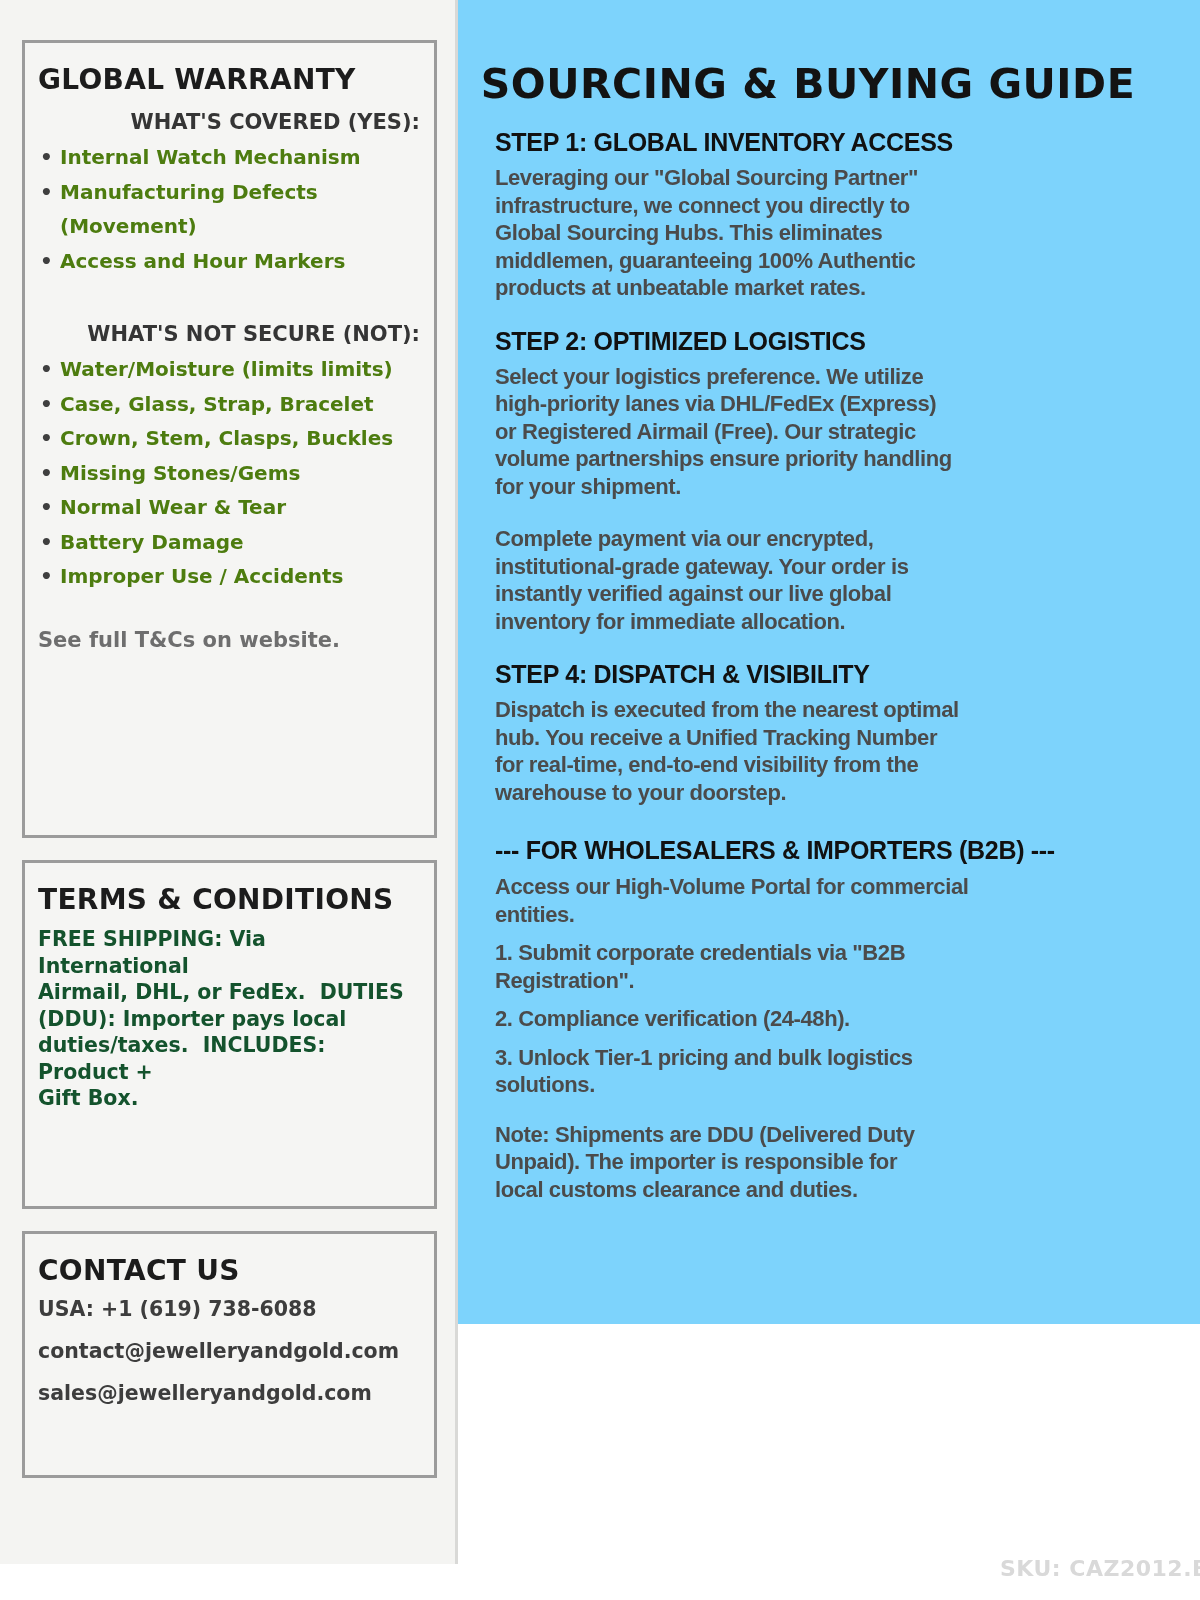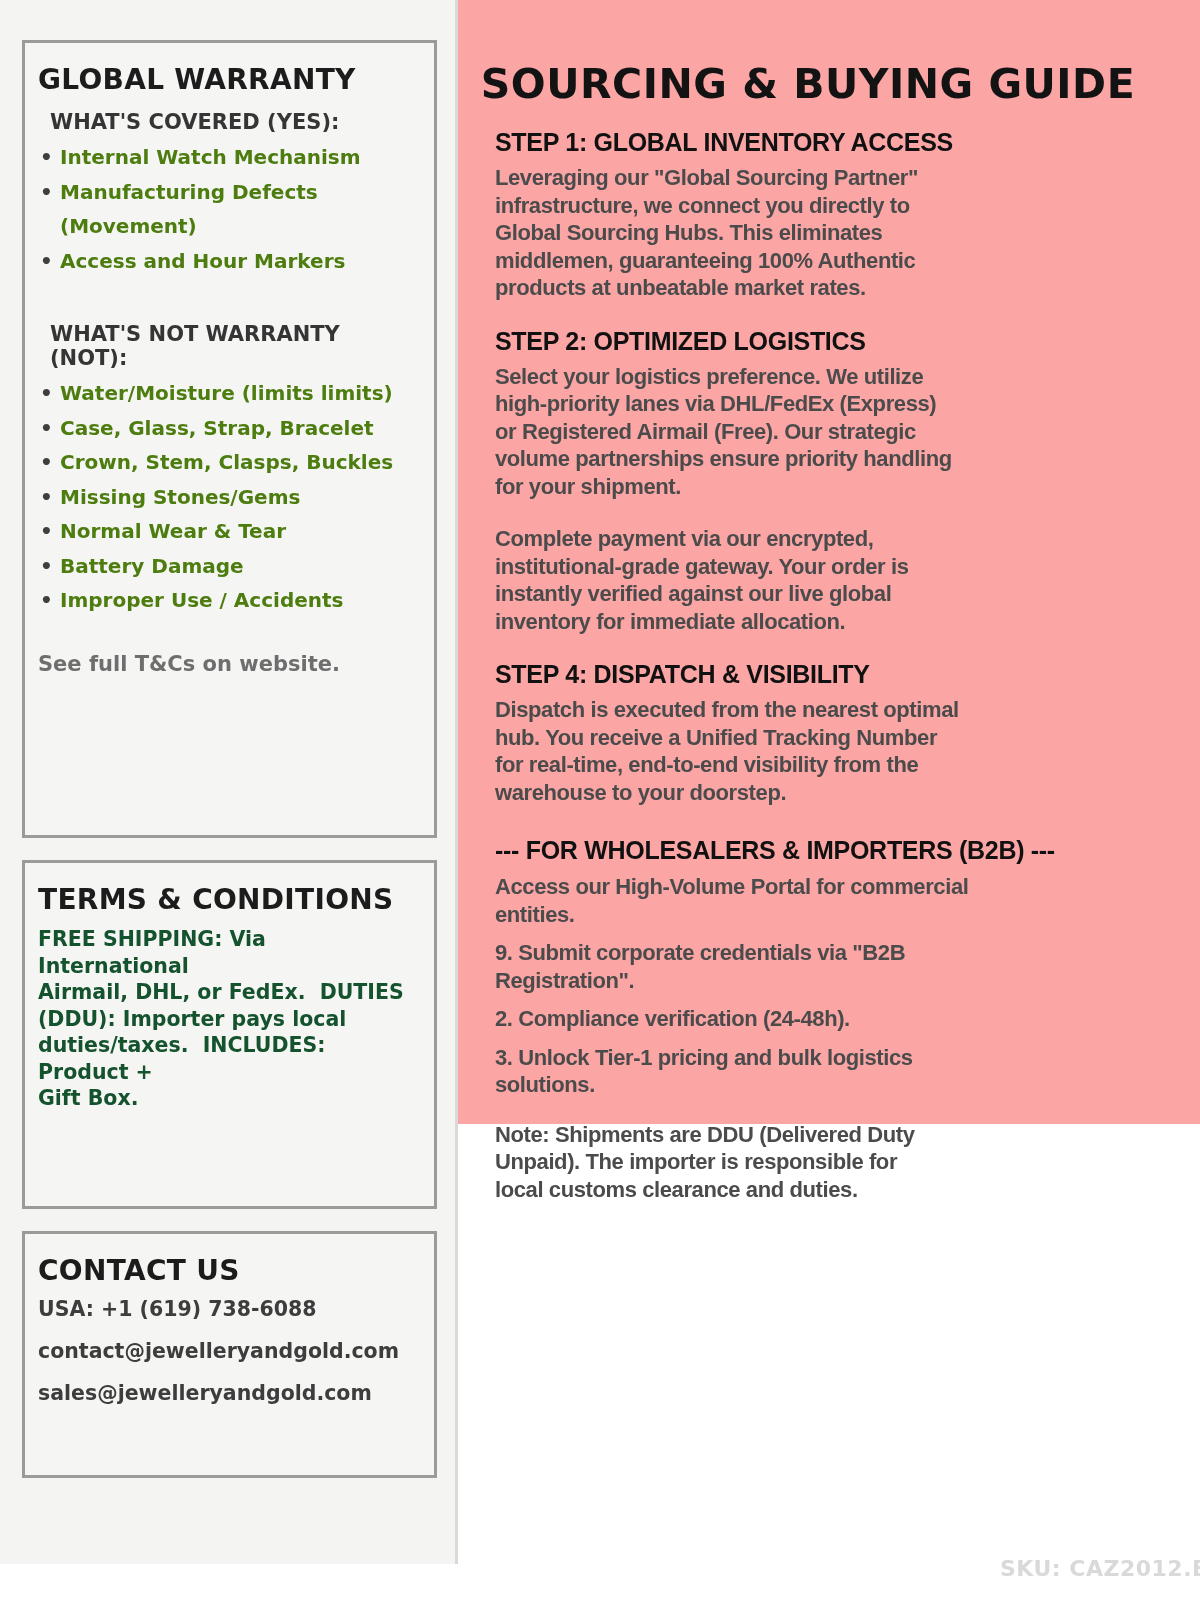--- a/index.html
+++ b/index.html
@@ -34,21 +34,22 @@
   .box-warranty { top: 40px;  height: 798px; }
   .box-terms    { top: 860px; height: 349px; }
   .box-contact  { top: 1231px; height: 247px; }
 
   .side-title {
     font-size: 28px; font-weight: 700; color: #1c1c1c;
     letter-spacing: 0.3px; margin: 0 0 10px 0;
   }
   .side-subhead {
     font-size: 21px; font-weight: 700; color: #353535;
-    margin: 14px 0 6px 12px;
+    margin: 14px 0 6px 3px;
+    text-align: right;
   }
   .side-subhead.second { margin-top: 44px; }
   ul.side-list { list-style: none; margin: 0; padding: 0; }
   ul.side-list li {
     position: relative;
     font-size: 20px; font-weight: 700; color: #4d7c0f;
     line-height: 34.5px; padding-left: 22px;
   }
   ul.side-list li::before {
     content: "•";
@@ -66,22 +67,22 @@
   }
   .contact-line {
     font-size: 20.5px; font-weight: 700; color: #3d3d3d;
     margin: 0 0 18px 0;
   }
   .contact-line.first { margin-top: 4px; }
 
   
   .main {
     position: absolute; left: 458px; top: 0;
-    width: 742px; height: 1124px;
-    background: #fca5a5;
+    width: 742px; height: 1324px;
+    background: #7dd3fc;
   }
   .main-title {
     position: absolute; top: 60px; left: 0; right: 42px;
     text-align: center;
     font-size: 41px; font-weight: 800; color: #131313;
     letter-spacing: 0.5px;
     font-family: "DejaVu Sans", sans-serif;
   }
   .main-content {
     position: absolute; left: 37px; top: 128px; width: 660px;
@@ -124,21 +125,21 @@
     <div class="side-box box-warranty">
       <div class="side-title">GLOBAL WARRANTY</div>
 
       <div class="side-subhead">WHAT'S COVERED (YES):</div>
       <ul class="side-list">
         <li>Internal Watch Mechanism</li>
         <li>Manufacturing Defects (Movement)</li>
         <li>Access and Hour Markers</li>
       </ul>
 
-      <div class="side-subhead second">WHAT'S NOT WARRANTY (NOT):</div>
+      <div class="side-subhead second">WHAT'S NOT SECURE (NOT):</div>
       <ul class="side-list">
         <li>Water/Moisture (limits limits)</li>
         <li>Case, Glass, Strap, Bracelet</li>
         <li>Crown, Stem, Clasps, Buckles</li>
         <li>Missing Stones/Gems</li>
         <li>Normal Wear &amp; Tear</li>
         <li>Battery Damage</li>
         <li>Improper Use / Accidents</li>
       </ul>
 
@@ -198,21 +199,21 @@
         <p class="step-body">Dispatch is executed from the nearest optimal
 hub. You receive a Unified Tracking Number
 for real-time, end-to-end visibility from the
 warehouse to your doorstep.</p>
       </div>
 
       <div>
         <div class="b2b-heading">--- FOR WHOLESALERS &amp; IMPORTERS (B2B) ---</div>
         <p class="step-body b2b-item">Access our High-Volume Portal for commercial
 entities.</p>
-        <p class="step-body b2b-item">9. Submit corporate credentials via "B2B
+        <p class="step-body b2b-item">1. Submit corporate credentials via "B2B
 Registration".</p>
         <p class="step-body b2b-item">2. Compliance verification (24-48h).</p>
         <p class="step-body b2b-item">3. Unlock Tier-1 pricing and bulk logistics
 solutions.</p>
         <p class="step-body b2b-note">Note: Shipments are DDU (Delivered Duty
 Unpaid). The importer is responsible for
 local customs clearance and duties.</p>
       </div>
 
     </div>

